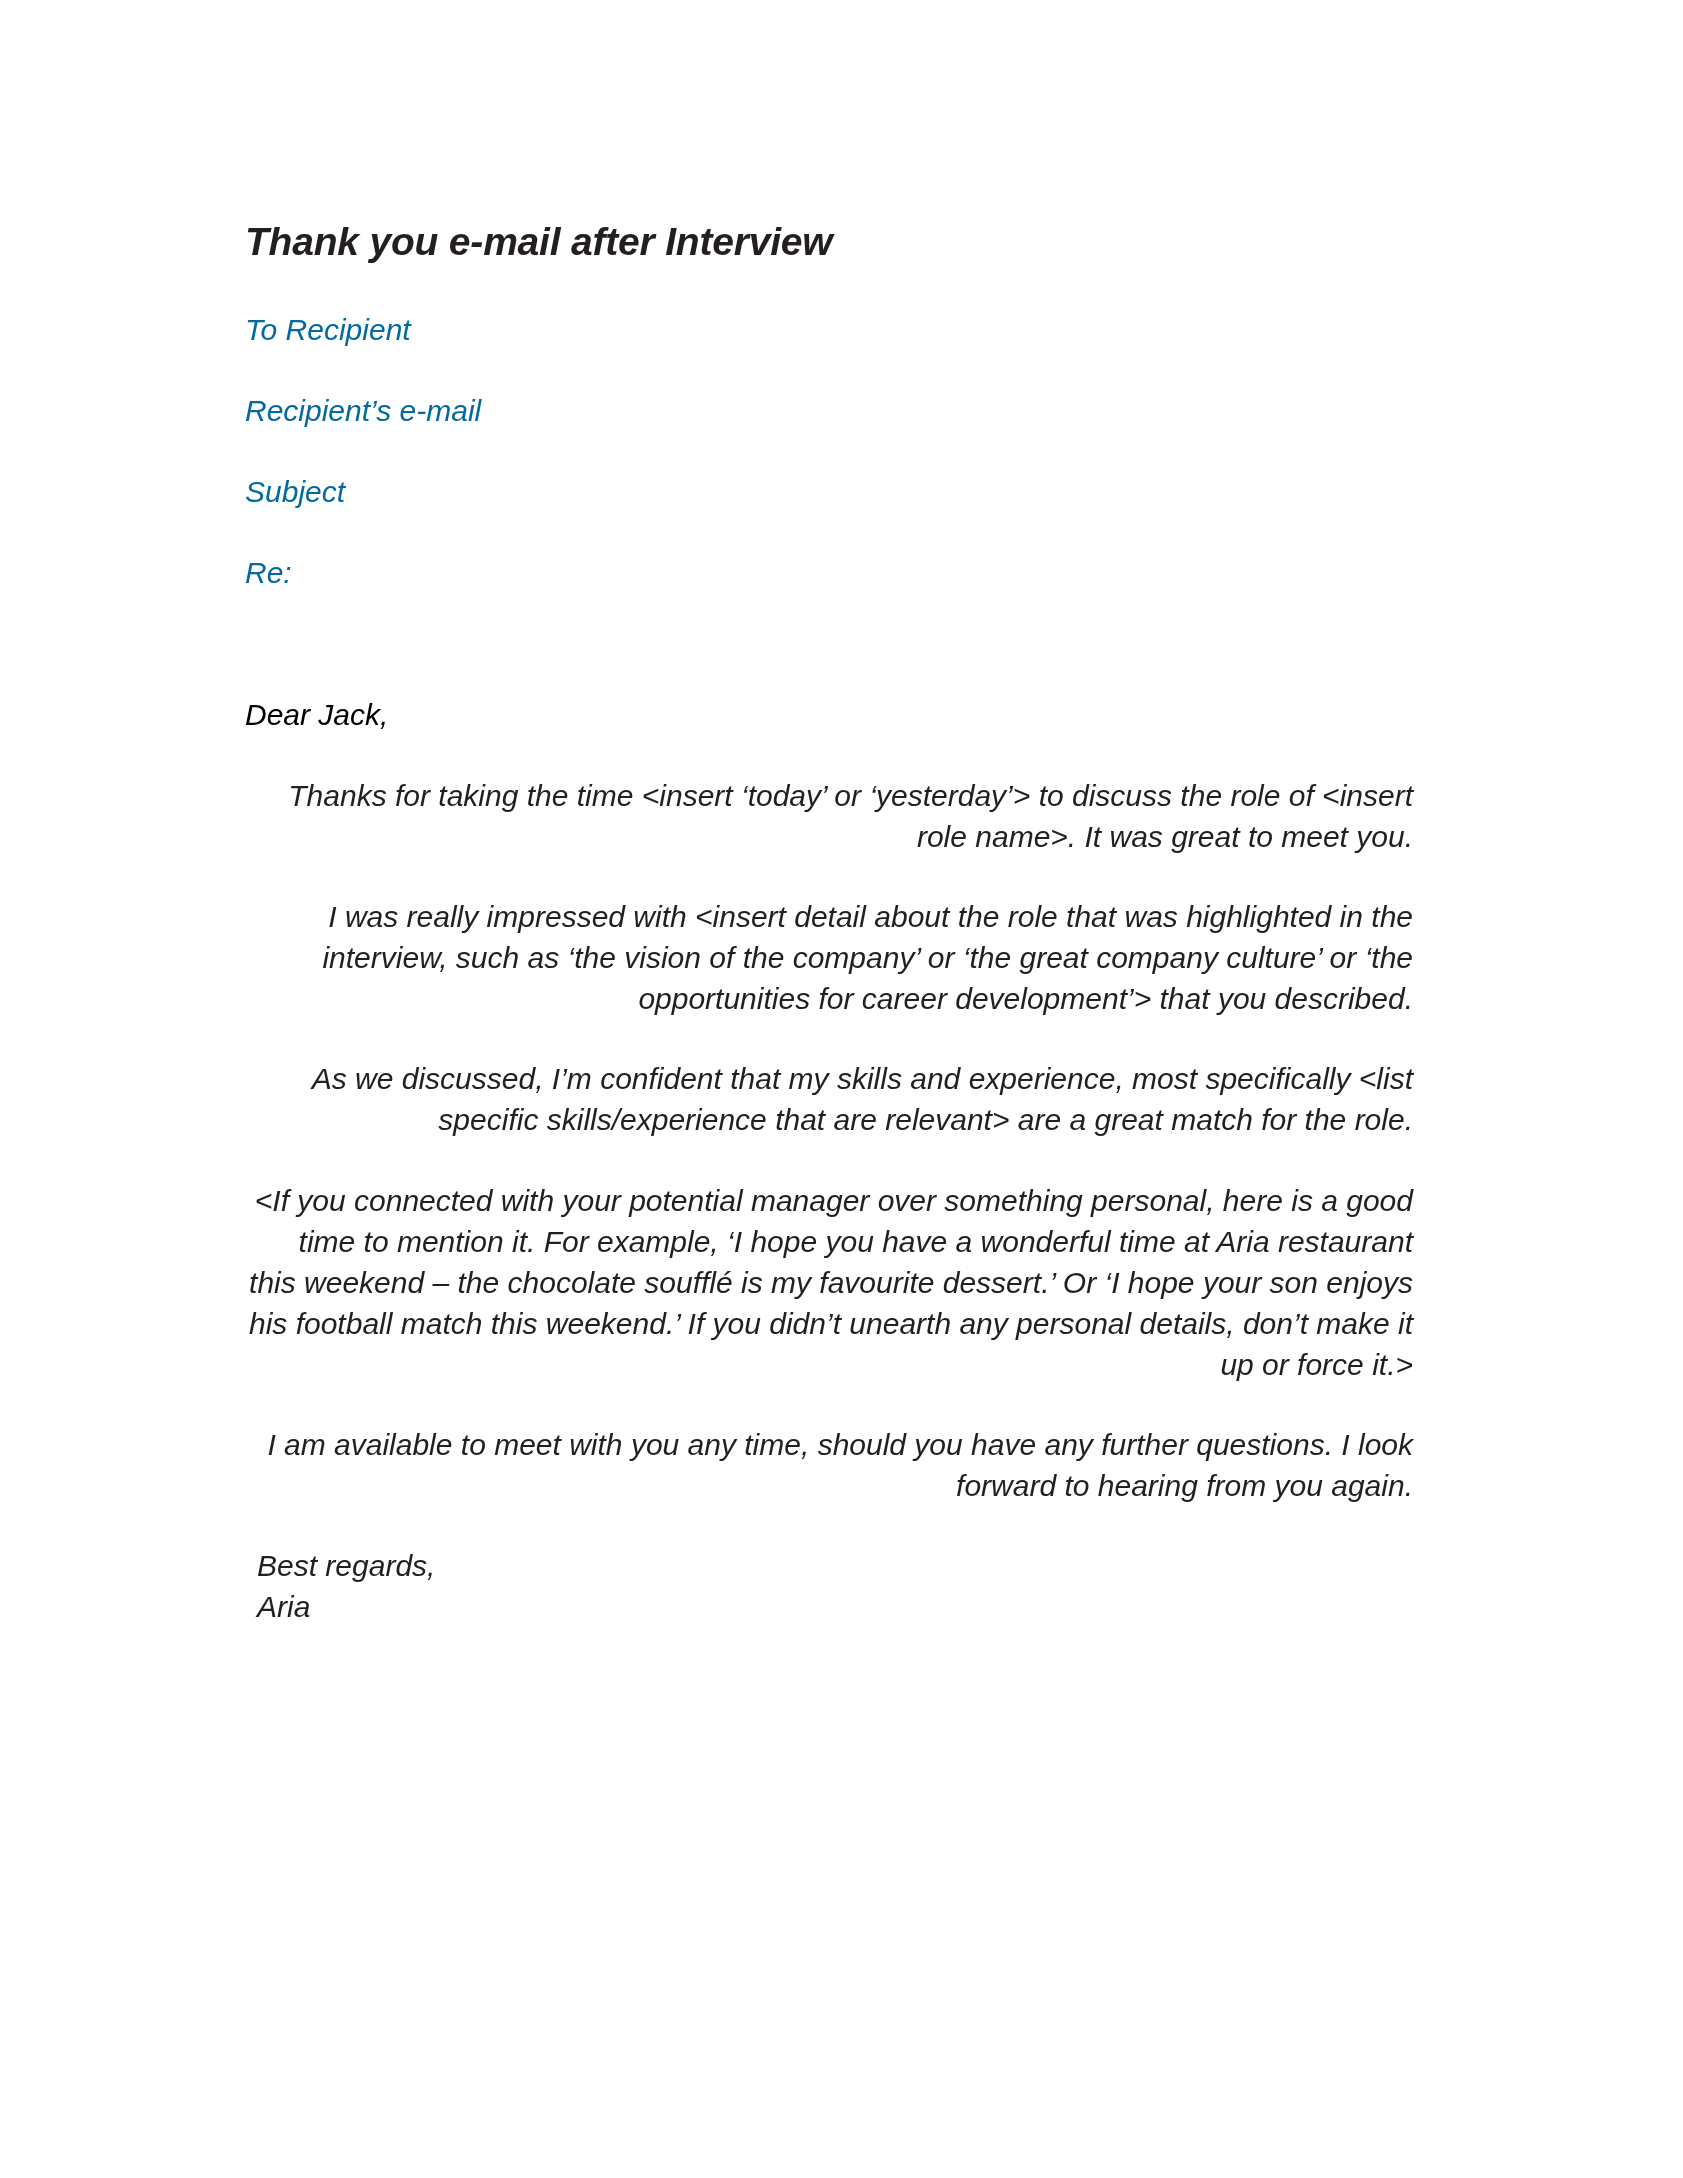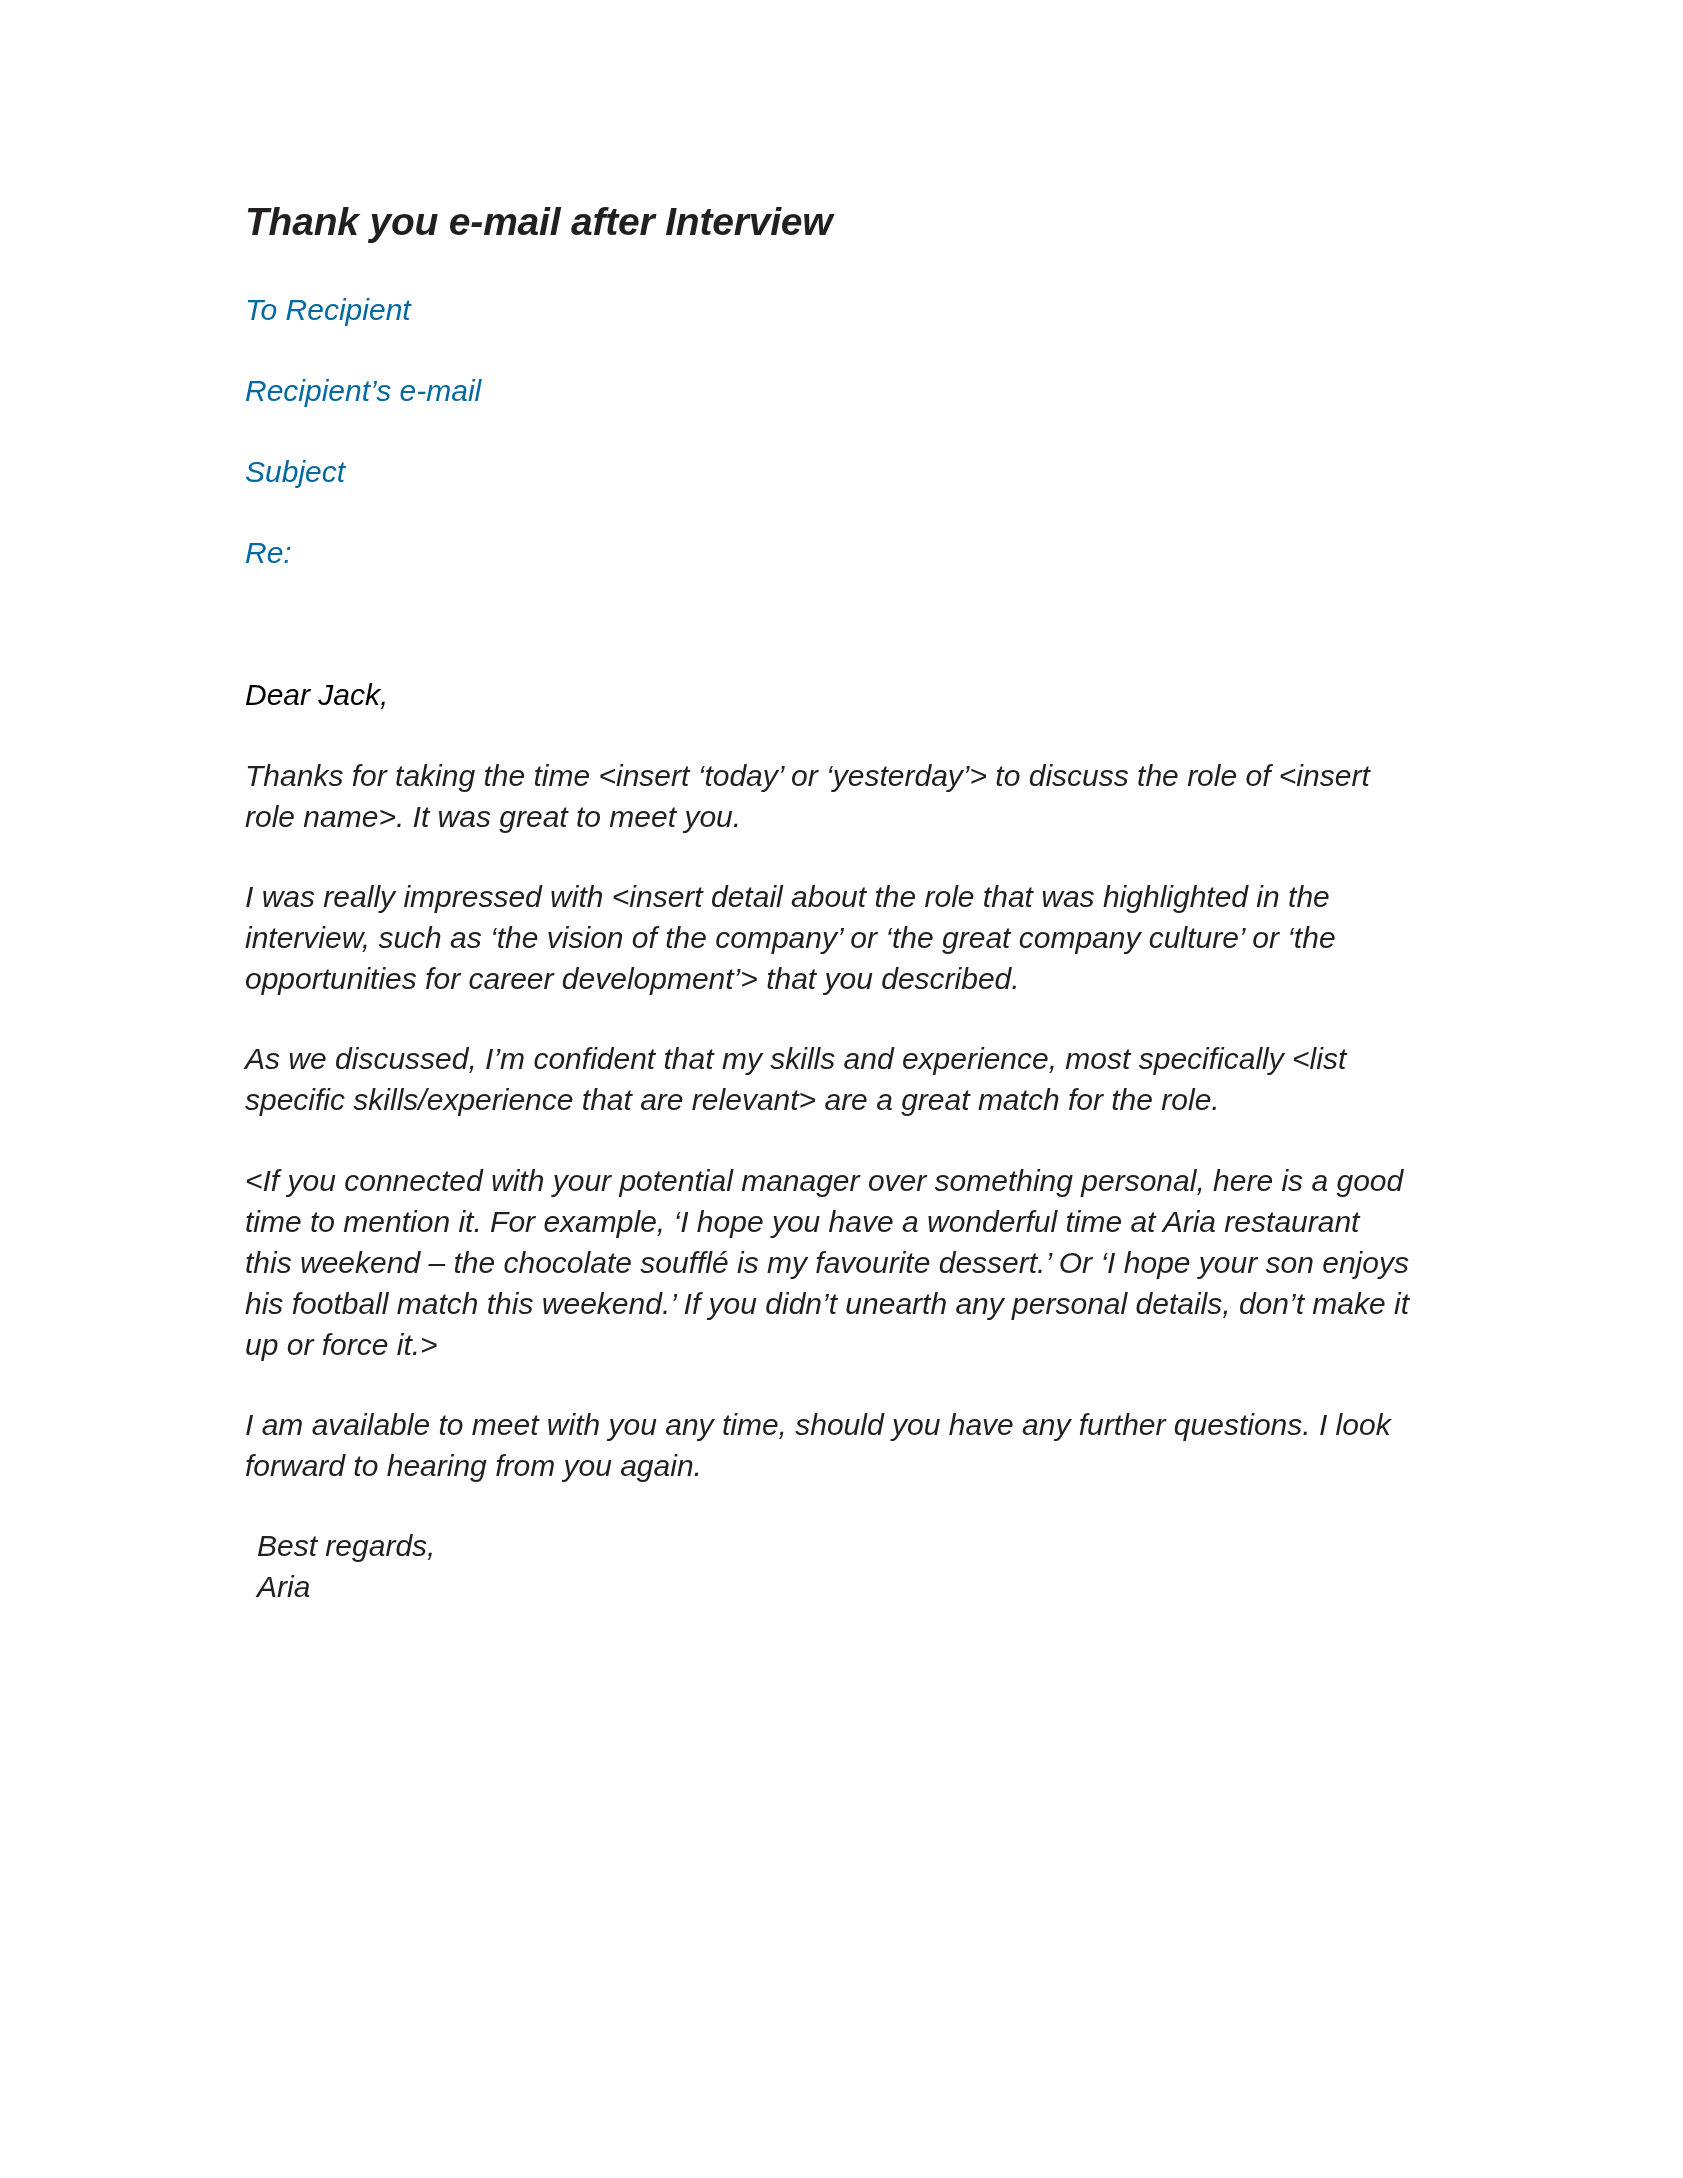--- a/index.html
+++ b/index.html
@@ -13,21 +13,21 @@
     height: 2178px;
     background: #ffffff;
     box-sizing: border-box;
     overflow: hidden;
     font-family: "Liberation Sans", sans-serif;
     color: #231f20;
   }
   .sheet {
     position: absolute;
     left: 245px;
-    top: 200px;
+    top: 220px;
     width: 1178px;
   }
   .doc-title {
     font-size: 39px;
     font-weight: bold;
     font-style: italic;
     letter-spacing: -0.2px;
     color: #231f20;
     margin: 0 0 47px 0;
     line-height: 1.15;
@@ -50,20 +50,21 @@
     margin: 0 0 42px 0;
     line-height: 1.2;
   }
   .body-par {
     font-size: 30px;
     font-style: italic;
     color: #231f20;
     margin: 0 0 39px 0;
     line-height: 1.37;
     max-width: 1168px;
+    text-align: right;
   }
   .sign-off {
     font-size: 30px;
     font-style: italic;
     color: #231f20;
     margin: 12px;
     line-height: 1.37;
   }
   .sign-off .so-line {
     display: block;

